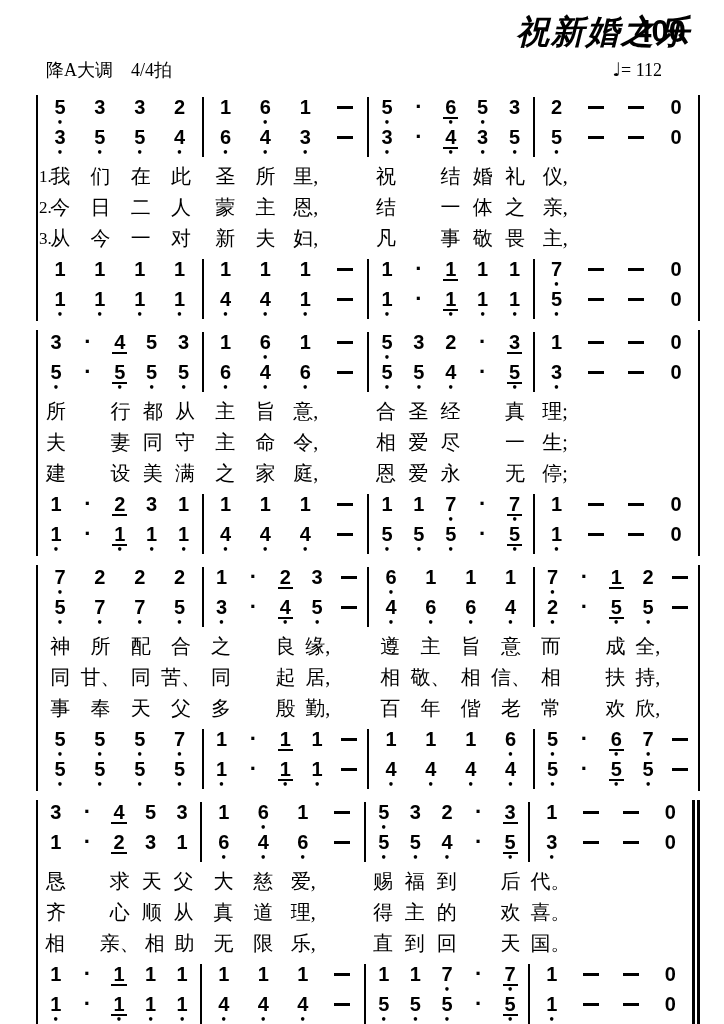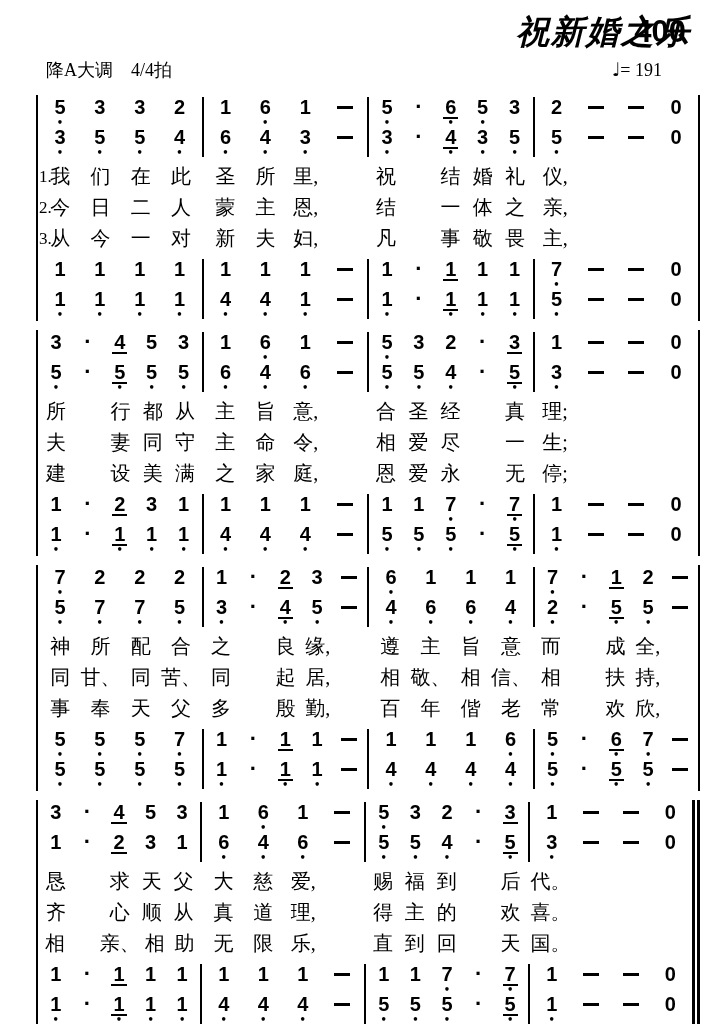--- a/index.html
+++ b/index.html
@@ -64,21 +64,21 @@
 </head>
 <body>
 
 <div class="sheet">
   <div class="hdr">
     <div class="title">祝新婚之乐</div>
     <div class="hymn-no">400</div>
   </div>
   <div class="subhdr">
     <div class="keytime"><span>降A大调</span><span class="gap"></span><span>4/4拍</span></div>
-    <div class="tempo"><span class="glyph">♩</span><span>= 191</span></div>
+    <div class="tempo"><span class="glyph">♩</span><span>= 112</span></div>
   </div>
   <div id="systems">
       <div class="system">
         <div class="nblock">
           <div class="mcol bl">
             <div class="nline">
               <div class="slot">
                 <div class="dg">5</div>
                 <div class="od">•</div>
               </div>

